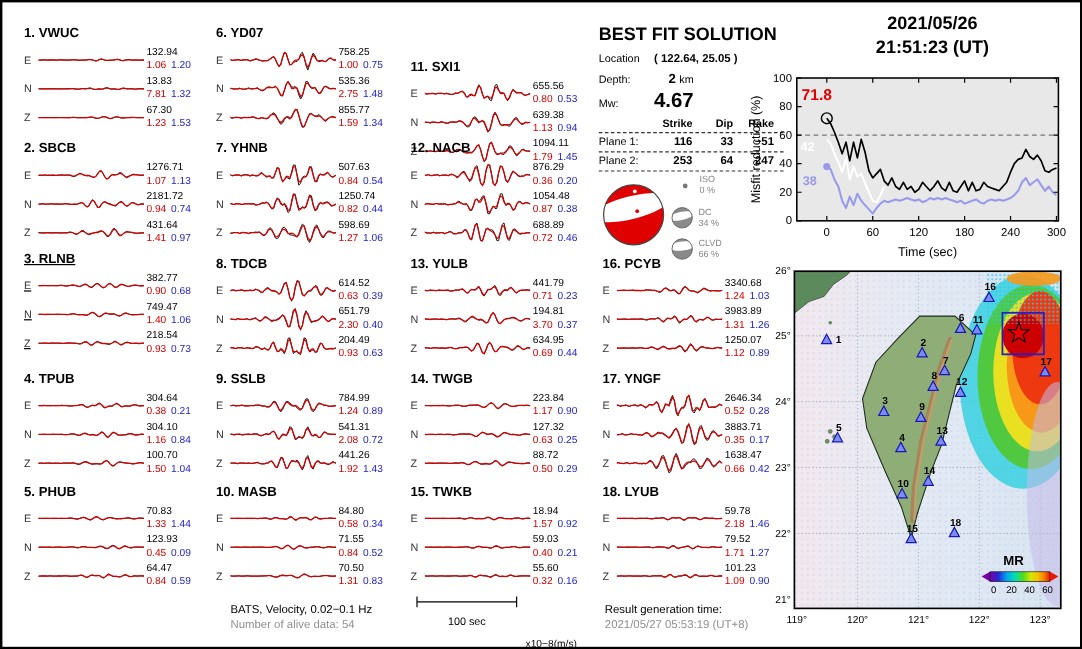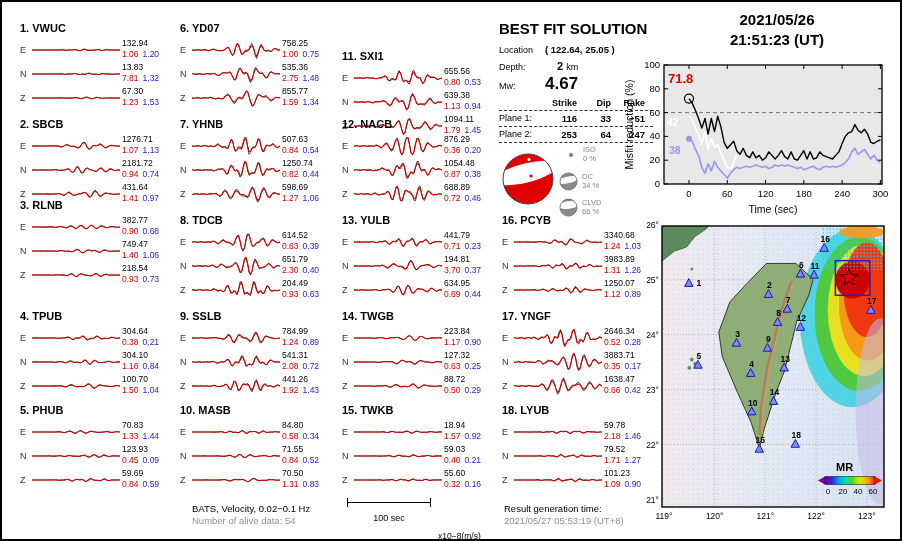--- a/index.html
+++ b/index.html
@@ -114,21 +114,21 @@
           <svg width="88" height="22">
             <path d="M0,11L0.0,10.80L1.5,10.99L3.0,11.02L4.5,11.15L6.0,11.04L7.5,10.80L9.0,11.03L10.5,11.01L12.0,11.09L13.5,10.94L15.0,10.82L16.5,11.13L18.0,11.10L19.5,11.18L21.0,11.04L22.5,10.92L24.0,10.96L25.5,10.51L27.0,10.47L28.5,10.81L30.0,11.72L31.5,12.53L33.0,11.91L34.5,10.60L36.0,9.20L37.5,9.16L39.0,10.50L40.5,11.81L42.0,12.66L43.5,12.23L45.0,11.51L46.5,10.99L48.0,10.51L49.5,10.30L51.0,9.61L52.5,9.38L54.0,10.15L55.5,11.90L57.0,13.99L58.5,14.07L60.0,12.00L61.5,8.87L63.0,7.13L64.5,8.46L66.0,11.18L67.5,13.47L69.0,13.49L70.5,11.91L72.0,10.57L73.5,9.88L75.0,10.24L76.5,10.59L78.0,10.84L79.5,11.20L81.0,11.18L82.5,11.35L84.0,11.19L85.5,11.09L88,11" fill="none" stroke="#111" stroke-width="0.8"></path>
             <path d="M0,11L0.0,10.84L1.5,10.99L3.0,11.02L4.5,11.13L6.0,11.03L7.5,10.83L9.0,11.02L10.5,11.00L12.0,11.07L13.5,10.96L15.0,10.87L16.5,11.12L18.0,11.08L19.5,11.12L21.0,10.99L22.5,10.91L24.0,10.98L25.5,10.66L27.0,10.65L28.5,10.89L30.0,11.55L31.5,12.11L33.0,11.59L34.5,10.62L36.0,9.64L37.5,9.73L39.0,10.80L40.5,11.69L42.0,12.14L43.5,11.67L45.0,11.18L46.5,11.03L48.0,10.93L49.5,10.84L51.0,10.08L52.5,9.54L54.0,9.90L55.5,11.32L57.0,13.30L58.5,13.72L60.0,12.24L61.5,9.61L63.0,7.89L64.5,8.68L66.0,10.78L67.5,12.77L69.0,13.04L70.5,11.96L72.0,10.91L73.5,10.22L75.0,10.34L76.5,10.50L78.0,10.71L79.5,11.10L81.0,11.19L82.5,11.38L84.0,11.23L85.5,11.09L88,11" fill="none" stroke="#d40000" stroke-width="1.05"></path>
           </svg>
           <div class="nums">
             <div class="amp">431.64</div>
             <div class="mis"><span class="m1">1.41</span><span class="m2">0.97</span></div>
           </div>
         </div>
       </div>
-      <div class="st" style="left: 18px; top: 197px;">
+      <div class="st" style="left: 18px; top: 208px; text-decoration: underline;">
         <div class="st-h">3. RLNB</div>
         <div class="comp">
           <span class="cl">E</span>
           <svg width="88" height="22">
             <path d="M0,11L0.0,11.03L1.5,11.09L3.0,10.97L4.5,10.98L6.0,10.92L7.5,11.05L9.0,11.05L10.5,10.94L12.0,11.01L13.5,11.01L15.0,11.13L16.5,11.00L18.0,10.80L19.5,10.87L21.0,10.99L22.5,11.31L24.0,11.29L25.5,11.03L27.0,10.76L28.5,10.47L30.0,10.69L31.5,11.11L33.0,11.67L34.5,11.89L36.0,11.22L37.5,10.28L39.0,9.61L40.5,10.15L42.0,11.58L43.5,12.60L45.0,12.49L46.5,10.99L48.0,9.53L49.5,9.17L51.0,10.16L52.5,11.93L54.0,12.86L55.5,12.49L57.0,10.94L58.5,9.41L60.0,9.27L61.5,10.35L63.0,11.98L64.5,12.62L66.0,11.91L67.5,10.72L69.0,9.86L70.5,10.12L72.0,10.85L73.5,11.48L75.0,11.69L76.5,11.31L78.0,10.96L79.5,10.62L81.0,10.62L82.5,10.95L84.0,11.14L85.5,11.28L88,11" fill="none" stroke="#111" stroke-width="0.8"></path>
             <path d="M0,11L0.0,11.02L1.5,11.08L3.0,10.98L4.5,10.99L6.0,10.93L7.5,11.04L9.0,11.04L10.5,10.95L12.0,11.01L13.5,11.01L15.0,11.11L16.5,11.01L18.0,10.84L19.5,10.88L21.0,10.97L22.5,11.23L24.0,11.23L25.5,11.04L27.0,10.85L28.5,10.62L30.0,10.77L31.5,11.06L33.0,11.47L34.5,11.63L36.0,11.12L37.5,10.44L39.0,9.98L40.5,10.46L42.0,11.57L43.5,12.28L45.0,12.06L46.5,10.78L48.0,9.65L49.5,9.51L51.0,10.48L52.5,12.00L54.0,12.70L55.5,12.23L57.0,10.79L58.5,9.46L60.0,9.39L61.5,10.43L63.0,11.92L64.5,12.53L66.0,11.92L67.5,10.82L69.0,9.98L70.5,10.13L72.0,10.75L73.5,11.34L75.0,11.61L76.5,11.35L78.0,11.05L79.5,10.72L81.0,10.67L82.5,10.91L84.0,11.08L85.5,11.21L88,11" fill="none" stroke="#d40000" stroke-width="1.05"></path>
           </svg>
           <div class="nums">
             <div class="amp">382.77</div>
             <div class="mis"><span class="m1">0.90</span><span class="m2">0.68</span></div>
@@ -217,21 +217,21 @@
             <div class="mis"><span class="m1">0.45</span><span class="m2">0.09</span></div>
           </div>
         </div>
         <div class="comp">
           <span class="cl">Z</span>
           <svg width="88" height="22">
             <path d="M0,11L0.0,11.07L1.5,11.03L3.0,10.92L4.5,11.00L6.0,11.00L7.5,11.06L9.0,10.98L10.5,10.91L12.0,11.03L13.5,11.02L15.0,11.08L16.5,11.01L18.0,10.98L19.5,11.02L21.0,10.87L22.5,10.87L24.0,10.93L25.5,11.13L27.0,11.28L28.5,11.11L30.0,11.07L31.5,11.00L33.0,10.89L34.5,10.56L36.0,10.29L37.5,10.86L39.0,11.75L40.5,12.16L42.0,11.53L43.5,10.52L45.0,10.31L46.5,10.54L48.0,10.63L49.5,10.41L51.0,10.74L52.5,12.01L54.0,12.72L55.5,11.96L57.0,10.23L58.5,9.32L60.0,10.05L61.5,11.06L63.0,11.46L64.5,11.25L66.0,11.36L67.5,11.82L69.0,11.55L70.5,10.68L72.0,9.92L73.5,10.18L75.0,11.11L76.5,11.55L78.0,11.45L79.5,11.03L81.0,10.95L82.5,11.07L84.0,10.95L85.5,10.86L88,11" fill="none" stroke="#111" stroke-width="0.8"></path>
             <path d="M0,11L0.0,11.06L1.5,11.03L3.0,10.94L4.5,11.00L6.0,11.00L7.5,11.05L9.0,10.98L10.5,10.93L12.0,11.03L13.5,11.02L15.0,11.06L16.5,11.00L18.0,10.98L19.5,11.02L21.0,10.91L22.5,10.91L24.0,10.93L25.5,11.08L27.0,11.21L28.5,11.10L30.0,11.11L31.5,11.05L33.0,10.89L34.5,10.55L36.0,10.35L37.5,10.92L39.0,11.73L40.5,12.05L42.0,11.40L43.5,10.45L45.0,10.32L46.5,10.66L48.0,10.87L49.5,10.66L51.0,10.75L52.5,11.64L54.0,12.25L55.5,11.82L57.0,10.56L58.5,9.78L60.0,10.19L61.5,10.87L63.0,11.23L64.5,11.22L66.0,11.45L67.5,11.80L69.0,11.44L70.5,10.62L72.0,10.01L73.5,10.33L75.0,11.18L76.5,11.52L78.0,11.36L79.5,10.97L81.0,10.91L82.5,11.06L84.0,10.99L85.5,10.91L88,11" fill="none" stroke="#d40000" stroke-width="1.05"></path>
           </svg>
           <div class="nums">
-            <div class="amp">59.69</div>
+            <div class="amp">64.47</div>
             <div class="mis"><span class="m1">0.84</span><span class="m2">0.59</span></div>
           </div>
         </div>
       </div>
       <div class="st" style="left: 178px; top: 20px;">
         <div class="st-h">6. YD07</div>
         <div class="comp">
           <span class="cl">E</span>
           <svg width="88" height="22">
             <path d="M0,11L0.0,10.75L1.5,11.40L3.0,11.07L4.5,11.07L6.0,10.64L7.5,10.90L9.0,11.42L10.5,10.91L12.0,10.87L13.5,10.60L15.0,11.23L16.5,11.80L18.0,11.16L19.5,10.74L21.0,9.96L22.5,10.42L24.0,11.25L25.5,11.50L27.0,11.91L28.5,11.36L30.0,11.45L31.5,11.27L33.0,10.23L34.5,9.16L36.0,8.09L37.5,10.11L39.0,13.95L40.5,16.56L42.0,15.11L43.5,9.01L45.0,4.63L46.5,5.22L48.0,10.21L49.5,14.79L51.0,14.74L52.5,13.25L54.0,12.29L55.5,12.28L57.0,10.46L58.5,5.96L60.0,4.53L61.5,8.44L63.0,15.79L64.5,19.41L66.0,15.30L67.5,8.82L69.0,5.20L70.5,7.38L72.0,11.19L73.5,12.36L75.0,12.13L76.5,11.46L78.0,12.20L79.5,12.22L81.0,10.59L82.5,9.57L84.0,9.39L85.5,11.02L88,11" fill="none" stroke="#111" stroke-width="0.8"></path>

